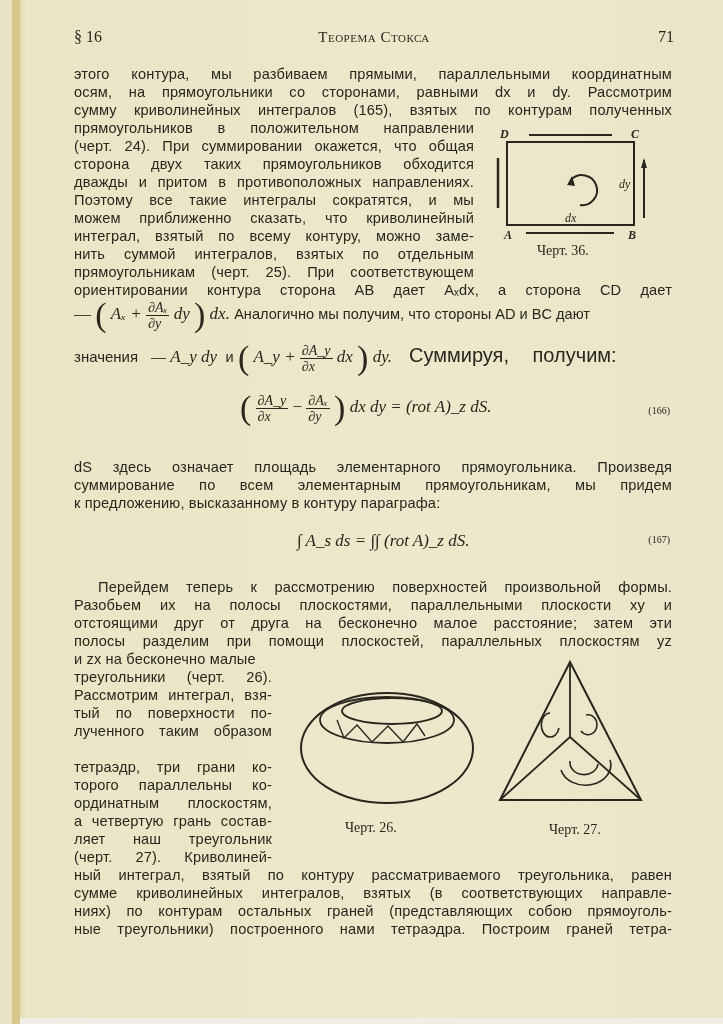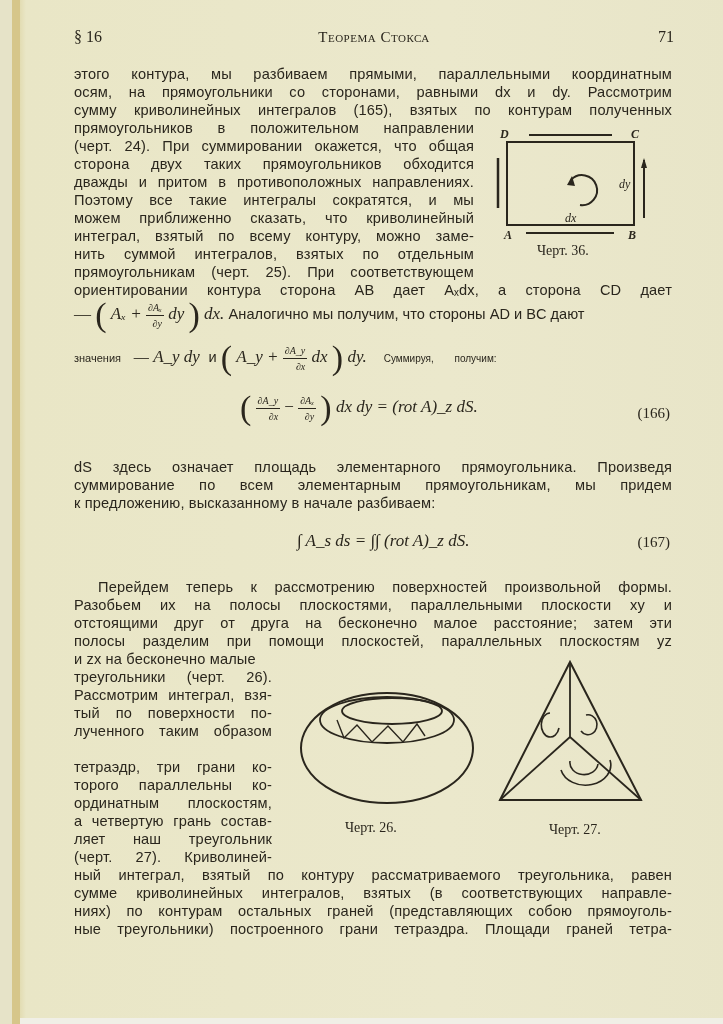--- a/index.html
+++ b/index.html
@@ -32,22 +32,22 @@
     font-family:"Liberation Sans", sans-serif; letter-spacing:0.15px;
   }
   .line.short { width:400px; }
   .line.narrow { width:198px; }
   .line.last { text-align-last:left; }
   .ind { text-indent:24px; }
   .m { font-family:"Liberation Serif", serif; font-style:italic; }
   .formula {
     position:absolute; font-family:"Liberation Serif", serif; font-size:17px; white-space:nowrap;
   }
-  .eqnum { position:absolute; right:65px; font-size:15px; font-family:"Liberation Serif", serif; }
-  .frac { display:inline-block; vertical-align:middle; text-align:right; font-style:italic; font-size:10px; line-height:15px; }
+  .eqnum { position:absolute; right:65px; font-size:10px; font-family:"Liberation Serif", serif; }
+  .frac { display:inline-block; vertical-align:middle; text-align:left; font-style:italic; font-size:14px; line-height:15px; }
   .frac .num { display:block; border-bottom:1px solid #2a261d; padding:0 2px; }
   .frac .den { display:block; padding:0 2px; }
   .paren { font-size:34px; font-style:normal; vertical-align:middle; font-weight:200; }
   .caption { position:absolute; font-size:14px; font-family:"Liberation Serif", serif; }
   svg { position:absolute; overflow:visible; }
 </style>
 </head>
 <body>
 
 <div class="page">
@@ -98,54 +98,54 @@
       <span class="num">∂Aₓ</span>
       <span class="den">∂y</span>
     </span>
     <span class="m">dy</span>
     <span class="paren">)</span>
     <span class="m">dx.</span>
     <span style="font-family:'Liberation Sans',sans-serif;font-size:14.6px">Аналогично мы получим, что стороны AD и BC дают</span>
   </div>
 
   <div class="formula" style="left:62px;top:339px;">
-    <span style="font-family:'Liberation Sans',sans-serif;font-size:11px">значения</span>
+    <span style="font-family:'Liberation Sans',sans-serif;font-size:15px">значения</span>
     &nbsp;&nbsp;<span class="m">— A_y dy</span>
     &nbsp;<span style="font-family:'Liberation Sans',sans-serif;font-size:14.6px">и</span>
     <span class="paren">(</span>
     <span class="m">A_y +</span>
     <span class="frac">
       <span class="num">∂A_y</span>
       <span class="den">∂x</span>
     </span>
     <span class="m">dx</span>
     <span class="paren">)</span>
     <span class="m">dy.</span>
-    &nbsp;&nbsp;&nbsp;<span style="font-family:'Liberation Sans',sans-serif;font-size:10px;word-spacing:18px">Суммируя, получим:</span>
+    &nbsp;&nbsp;&nbsp;<span style="font-family:'Liberation Sans',sans-serif;font-size:20px;word-spacing:18px">Суммируя, получим:</span>
   </div>
 
   <div class="formula" style="left:228px;top:389px;">
     <span class="paren">(</span>
     <span class="frac">
       <span class="num">∂A_y</span>
       <span class="den">∂x</span>
     </span>
     <span>−</span>
     <span class="frac">
       <span class="num">∂Aₓ</span>
       <span class="den">∂y</span>
     </span>
     <span class="paren">)</span>
     <span class="m">dx dy = (rot A)_z dS.</span>
   </div>
   <span class="eqnum" style="top:405px;">(166)</span>
 
   <div class="line" style="top:458px">dS здесь означает площадь элементарного прямоугольника. Произведя</div>
   <div class="line" style="top:476px">суммирование по всем элементарным прямоугольникам, мы придем</div>
-  <div class="line last" style="top:494px">к предложению, высказанному в начале разбиваем:</div>
+  <div class="line last" style="top:494px">к предложению, высказанному в контуру параграфа:</div>
 
   <div class="formula m" style="left:285px;top:531px;">∫ A_s ds = ∫∫ (rot A)_z dS.</div>
   <span class="eqnum" style="top:534px;text-align:center;">(167)</span>
 
   <div class="line ind" style="top:578px">Перейдем теперь к рассмотрению поверхностей произвольной формы.</div>
   <div class="line" style="top:596px">Разобьем их на полосы плоскостями, параллельными плоскости xy и</div>
   <div class="line" style="top:614px">отстоящими друг от друга на бесконечно малое расстояние; затем эти</div>
   <div class="line" style="top:632px">полосы разделим при помощи плоскостей, параллельных плоскостям yz</div>
   <div class="line narrow last" style="top:650px">и zx на бесконечно малые</div>
   <div class="line narrow" style="top:668px">треугольники (черт. 26).</div>
@@ -154,21 +154,21 @@
   <div class="line narrow" style="top:722px">лученного таким образом</div>
   <div class="line narrow" style="top:758px">тетраэдр, три грани ко-</div>
   <div class="line narrow" style="top:776px">торого параллельны ко-</div>
   <div class="line narrow" style="top:794px">ординатным плоскостям,</div>
   <div class="line narrow" style="top:812px">а четвертую грань состав-</div>
   <div class="line narrow" style="top:830px">ляет наш треугольник</div>
   <div class="line narrow" style="top:848px">(черт. 27). Криволиней-</div>
   <div class="line" style="top:866px">ный интеграл, взятый по контуру рассматриваемого треугольника, равен</div>
   <div class="line" style="top:884px">сумме криволинейных интегралов, взятых (в соответствующих направле-</div>
   <div class="line" style="top:902px">ниях) по контурам остальных граней (представляющих собою прямоуголь-</div>
-  <div class="line" style="top:920px">ные треугольники) построенного грани тетраэдра. Площади граней тетра-</div>
+  <div class="line" style="top:920px">ные треугольники) построенного нами тетраэдра. Построим граней тетра-</div>
 
   <svg style="left:285px;top:690px;" width="180" height="120" viewBox="0 0 180 120">
     <ellipse cx="90" cy="58" rx="86" ry="55" fill="none" stroke="#2a261d" stroke-width="2"></ellipse>
     <ellipse cx="90" cy="30" rx="67" ry="23" fill="none" stroke="#2a261d" stroke-width="1.8"></ellipse>
     <ellipse cx="95" cy="21" rx="50" ry="13" fill="none" stroke="#2a261d" stroke-width="1.8"></ellipse>
     <path d="M 40 30 L 47 48 L 60 35 L 75 52 L 91 36 L 106 52 L 120 34 L 128 46" fill="none" stroke="#2a261d" stroke-width="1.4"></path>
   </svg>
   <span class="caption" style="left:333px;top:820px;">Черт. 26.</span>
 
   <svg style="left:485px;top:658px;" width="150" height="150" viewBox="0 0 150 150">

